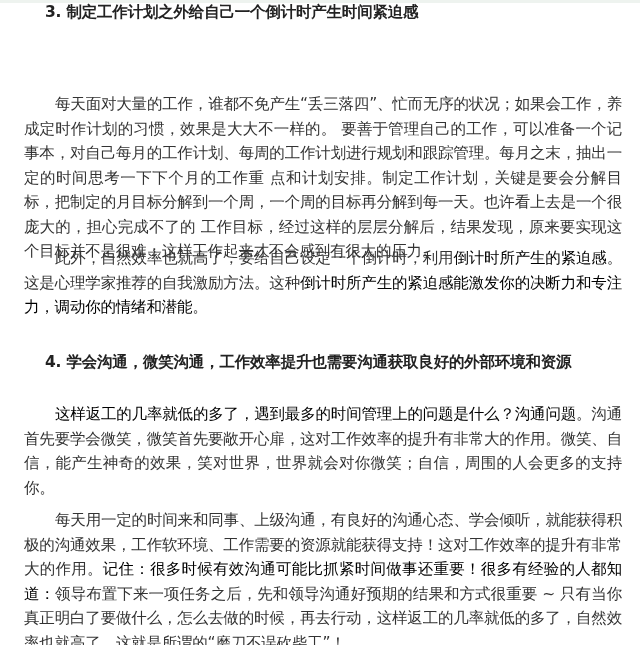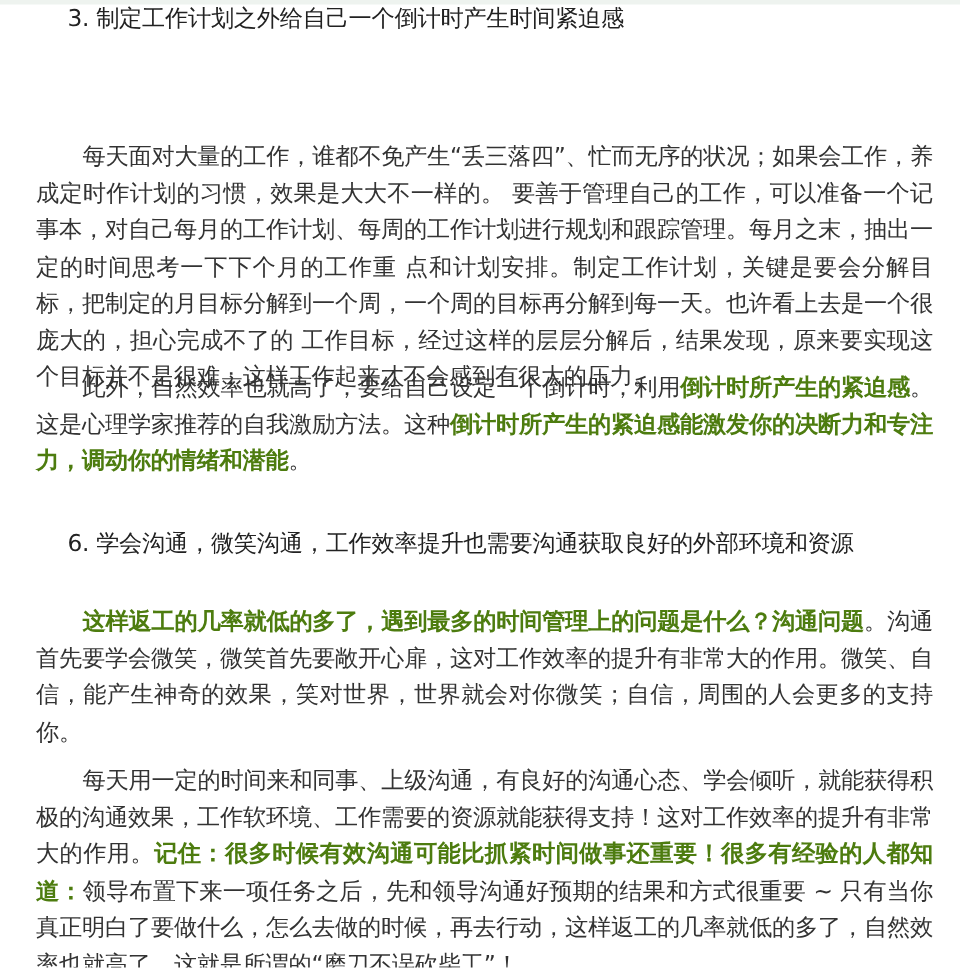--- a/index.html
+++ b/index.html
@@ -24,54 +24,54 @@
     .article {
       position: absolute;
       left: 24px;
       top: 0;
       width: 598px;
       font-size: 15.5px;
       line-height: 24.5px;
       letter-spacing: -0.2px;
     }
     .heading {
-      font-weight: normal;
+      font-weight: bold;
       color: #222222;
       margin: 0;
       padding-left: 21px;
       font-size: 15.5px;
       line-height: 24px;
     }
     .h3 { position: absolute; top: 0px; }
     .h4 { position: absolute; top: 350px; }
     .para {
       position: absolute;
       margin: 0;
       text-indent: 2em;
       text-align: justify;
       width: 598px;
     }
     .p1 { top: 56px; margin-top: 36px; }
     .p2 { top: 246px; }
     .p3 { top: 402px; }
     .p4 { top: 508px; }
-    b { font-weight: bold; color: #4d7c0f; margin-top: 47px; }
+    b { font-weight: normal; color: #000000; margin-top: 47px; }
   </style>
 </head>
 <body>
 
 <div class="top-band"></div>
 
 <div class="article">
 
   <h3 class="heading h3">3. 制定工作计划之外给自己一个倒计时产生时间紧迫感</h3>
 
   <p class="para p1"><span>每天面对大量的工作，谁都不免产生“丢三落四”、忙而无序的状况；如果会工作，养成定时作计划的习惯，效果是大大不一样的。 要善于管理自己的工作，可以准备一个记事本，对自己每月的工作计划、每周的工作计划进行规划和跟踪管理。每月之末，抽出一定的时间思考一下下个月的工作重 点和计划安排。制定工作计划，关键是要会分解目标，把制定的月目标分解到一个周，一个周的目标再分解到每一天。也许看上去是一个很庞大的，担心完成不了的 工作目标，经过这样的层层分解后，结果发现，原来要实现这个目标并不是很难；这样工作起来才不会感到有很大的压力。</span></p>
 
   <p class="para p2"><span>此外，自然效率也就高了，要给自己设定一个倒计时，利用</span><b>倒计时所产生的紧迫感</b><span>。这是心理学家推荐的自我激励方法。这种</span><b>倒计时所产生的紧迫感能激发你的决断力和专注力，调动你的情绪和潜能</b><span>。</span></p>
 
-  <h3 class="heading h4">6. 学会沟通，微笑沟通，工作效率提升也需要沟通获取良好的外部环境和资源</h3>
+  <h3 class="heading h4">4. 学会沟通，微笑沟通，工作效率提升也需要沟通获取良好的外部环境和资源</h3>
 
   <p class="para p3"><b>这样返工的几率就低的多了，遇到最多的时间管理上的问题是什么？沟通问题</b><span>。沟通首先要学会微笑，微笑首先要敞开心扉，这对工作效率的提升有非常大的作用。微笑、自信，能产生神奇的效果，笑对世界，世界就会对你微笑；自信，周围的人会更多的支持你。</span></p>
 
   <p class="para p4"><span>每天用一定的时间来和同事、上级沟通，有良好的沟通心态、学会倾听，就能获得积极的沟通效果，工作软环境、工作需要的资源就能获得支持！这对工作效率的提升有非常大的作用。</span><b>记住：很多时候有效沟通可能比抓紧时间做事还重要！很多有经验的人都知道：</b><span>领导布置下来一项任务之后，先和领导沟通好预期的结果和方式很重要 ~ 只有当你真正明白了要做什么，怎么去做的时候，再去行动，这样返工的几率就低的多了，自然效率也就高了。这就是所谓的“磨刀不误砍柴工”！</span></p>
 
 </div>
 
 </body></html>

